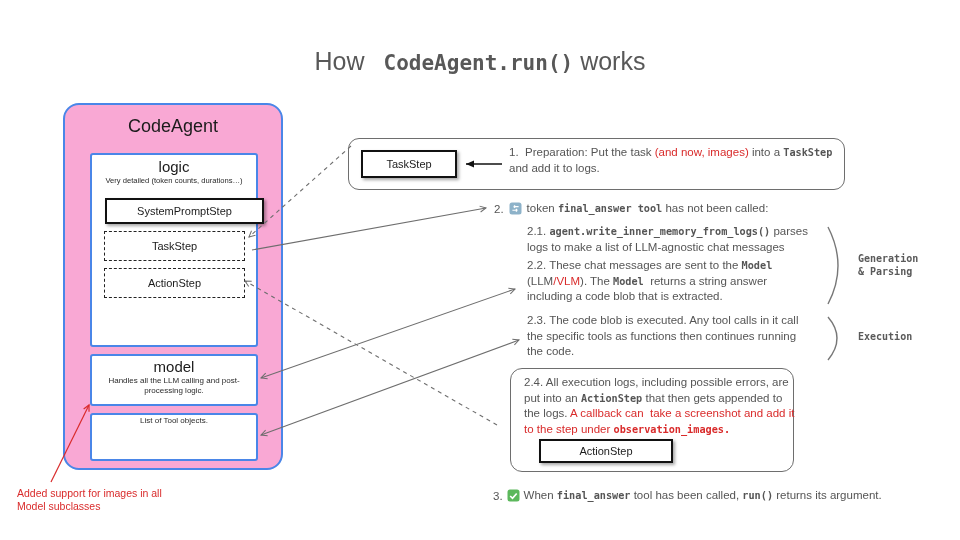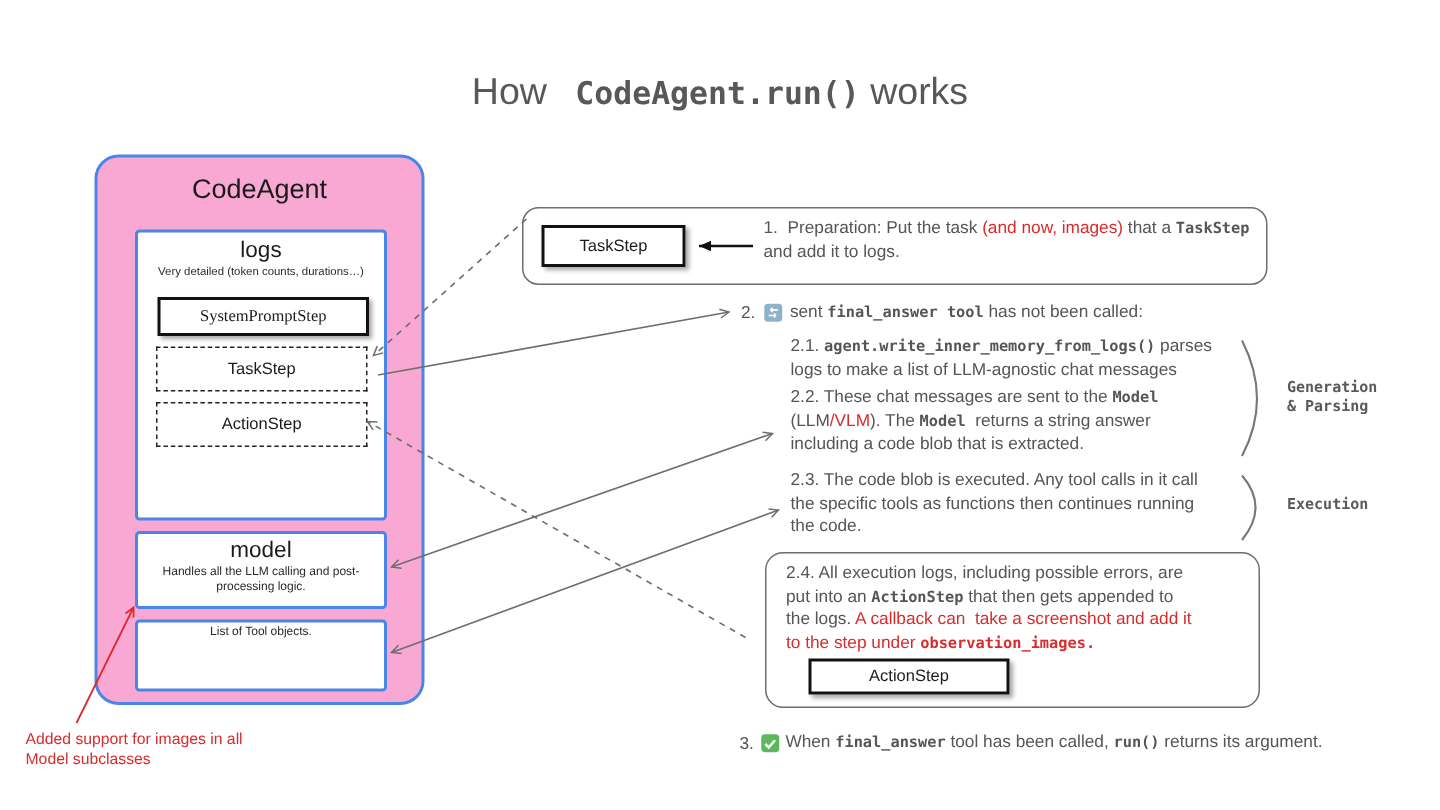--- a/index.html
+++ b/index.html
@@ -24,21 +24,21 @@
     border:2px solid var(--blue);border-radius:16px;background:#f9a8d4;}
   .agent-title{margin-top:11px;text-align:center;font-size:18px;color:var(--ink);}
   .logs-box{position:absolute;left:25px;top:48px;width:168px;height:194px;
     border:2px solid var(--blue);border-radius:3px;background:#fff;}
   .logs-title{margin-top:3px;text-align:center;font-size:15px;color:var(--ink);}
   .logs-sub{text-align:center;font-size:7.6px;color:#2a2a2a;margin-top:1px;}
   .chip{position:absolute;display:flex;align-items:center;justify-content:center;
     background:#fff;color:var(--ink);font-size:11px;}
   .chip.solid{border:2px solid #111;box-shadow:2px 2px 3px rgba(0,0,0,.35);}
   .chip.dashed{border:1.6px dashed #222;}
-  .chip-sps{left:13px;top:43px;width:141px;height:26px;font-family:Liberation Serif, serif;}
+  .chip-sps{left:13px;top:43px;width:159px;height:26px;}
   .chip-ts {left:12px;top:76px;width:141px;height:30px;}
   .chip-as {left:12px;top:113px;width:141px;height:30px;}
   .sub-box{position:absolute;left:25px;width:168px;border:2px solid var(--blue);
     border-radius:3px;background:#fff;text-align:center;}
   .sub-box .sb-title{font-size:15px;color:var(--ink);margin-top:2px;}
   .sub-box .sb-sub{font-size:8px;color:#2a2a2a;line-height:10px;margin-top:1px;padding:0 8px;}
   .model-box{top:249px;height:52px;}
   .tools-box{top:308px;height:48px;}
   
   .rtext{font-size:11.5px;line-height:15.5px;color:var(--txt);white-space:pre-wrap;}
@@ -49,21 +49,21 @@
     border:1.4px solid var(--bordergray);border-radius:11px;background:#fff;}
   .step1-box .chip2{position:absolute;left:12px;top:11px;width:96px;height:28px;}
   .chip2{display:flex;align-items:center;justify-content:center;background:#fff;color:var(--ink);
     font-size:11px;border:2px solid #111;box-shadow:2px 2px 3px rgba(0,0,0,.35);}
   .step1-text{position:absolute;left:160px;top:6px;width:332px;}
   .step2-row{position:absolute;left:494px;top:201px;display:flex;align-items:center;gap:5px;}
   .step2-row .num{font-size:11.5px;}
   .blk-21{position:absolute;left:527px;top:224px;width:318px;}
   .blk-22{position:absolute;left:527px;top:258px;width:318px;}
   .blk-23{position:absolute;left:527px;top:313px;width:322px;}
-  .step24-box{position:absolute;left:510px;top:368px;width:330px;height:104px;
+  .step24-box{position:absolute;left:510px;top:368px;width:284px;height:104px;
     border:1.4px solid var(--bordergray);border-radius:12px;background:#fff;}
   .step24-text{position:absolute;left:13px;top:6px;width:306px;}
   .step24-box .chip2{position:absolute;left:28px;top:70px;width:134px;height:24px;}
   .side-label{position:absolute;font-family:"DejaVu Sans Mono","Liberation Mono",monospace;
     font-weight:700;font-size:10px;line-height:13px;color:#5a5a5a;white-space:pre-wrap;}
   .lbl-gen{left:858px;top:252px;}
   .lbl-exec{left:858px;top:330px;}
   .step3-row{position:absolute;left:493px;top:488px;display:flex;align-items:center;gap:4px;}
   .step3-row .num{font-size:11.5px;}
   
@@ -79,21 +79,21 @@
 <div class="canvas">
 
   <div class="title">
     <span class="t-plain">How </span><span class="t-code">CodeAgent.run()</span><span class="t-plain"> works</span>
   </div>
 
   <div class="agent-box">
     <div class="agent-title">CodeAgent</div>
 
     <div class="logs-box">
-      <div class="logs-title">logs</div>
+      <div class="logs-title">logic</div>
       <div class="logs-sub">Very detailed (token counts, durations…)</div>
       <div class="chip solid chip-sps">
         <span>SystemPromptStep</span>
       </div>
       <div class="chip dashed chip-ts">
         <span>TaskStep</span>
       </div>
       <div class="chip dashed chip-as">
         <span>ActionStep</span>
       </div>
@@ -106,34 +106,34 @@
 
     <div class="sub-box tools-box">
       <div class="sb-sub">List of Tool objects.</div>
     </div>
   </div>
 
   <div class="step1-box">
     <div class="chip2">
       <span>TaskStep</span>
     </div>
-    <div class="step1-text rtext"><span class="sg-p">1.  Preparation: Put the task </span><span class="sg-r">(and now, images)</span><span class="sg-p"> that a </span><span class="sg-m">TaskStep</span><span class="sg-p">
+    <div class="step1-text rtext"><span class="sg-p">1.  Preparation: Put the task </span><span class="sg-r">(and now, images)</span><span class="sg-p"> into a </span><span class="sg-m">TaskStep</span><span class="sg-p">
 and add it to logs.</span></div>
   </div>
 
   <div class="step2-row">
     <span class="num">2.</span>
     <span class="icon-wrap">
       <svg width="13" height="13" viewBox="0 0 13 13">
         <rect x="0.5" y="0.5" width="12" height="12" rx="2.5" fill="#8db2c9"></rect>
         <path d="M9.6 4.6 H4.6 M4.6 4.6 l1.5 -1.3 M4.6 4.6 l1.5 1.3" stroke="#fff" stroke-width="1.1" fill="none"></path>
         <path d="M3.4 8.3 H8.4 M8.4 8.3 l-1.5 -1.3 M8.4 8.3 l-1.5 1.3" stroke="#fff" stroke-width="1.1" fill="none"></path>
       </svg>
     </span>
-    <div class="rtext"><span class="sg-p">sent </span><span class="sg-m">final_answer tool</span><span class="sg-p"> has not been called:</span></div>
+    <div class="rtext"><span class="sg-p">token </span><span class="sg-m">final_answer tool</span><span class="sg-p"> has not been called:</span></div>
   </div>
 
   <div class="blk-21 rtext"><span class="sg-p">2.1. </span><span class="sg-m">agent.write_inner_memory_from_logs()</span><span class="sg-p"> parses
 logs to make a list of LLM-agnostic chat messages</span></div>
   <div class="blk-22 rtext"><span class="sg-p">2.2. These chat messages are sent to the </span><span class="sg-m">Model</span><span class="sg-p">
 (LLM</span><span class="sg-r">/VLM</span><span class="sg-p">). The </span><span class="sg-m">Model</span><span class="sg-p">  returns a string answer
 including a code blob that is extracted.</span></div>
   <div class="blk-23 rtext"><span class="sg-p">2.3. The code blob is executed. Any tool calls in it call
 the specific tools as functions then continues running
 the code.</span></div>

